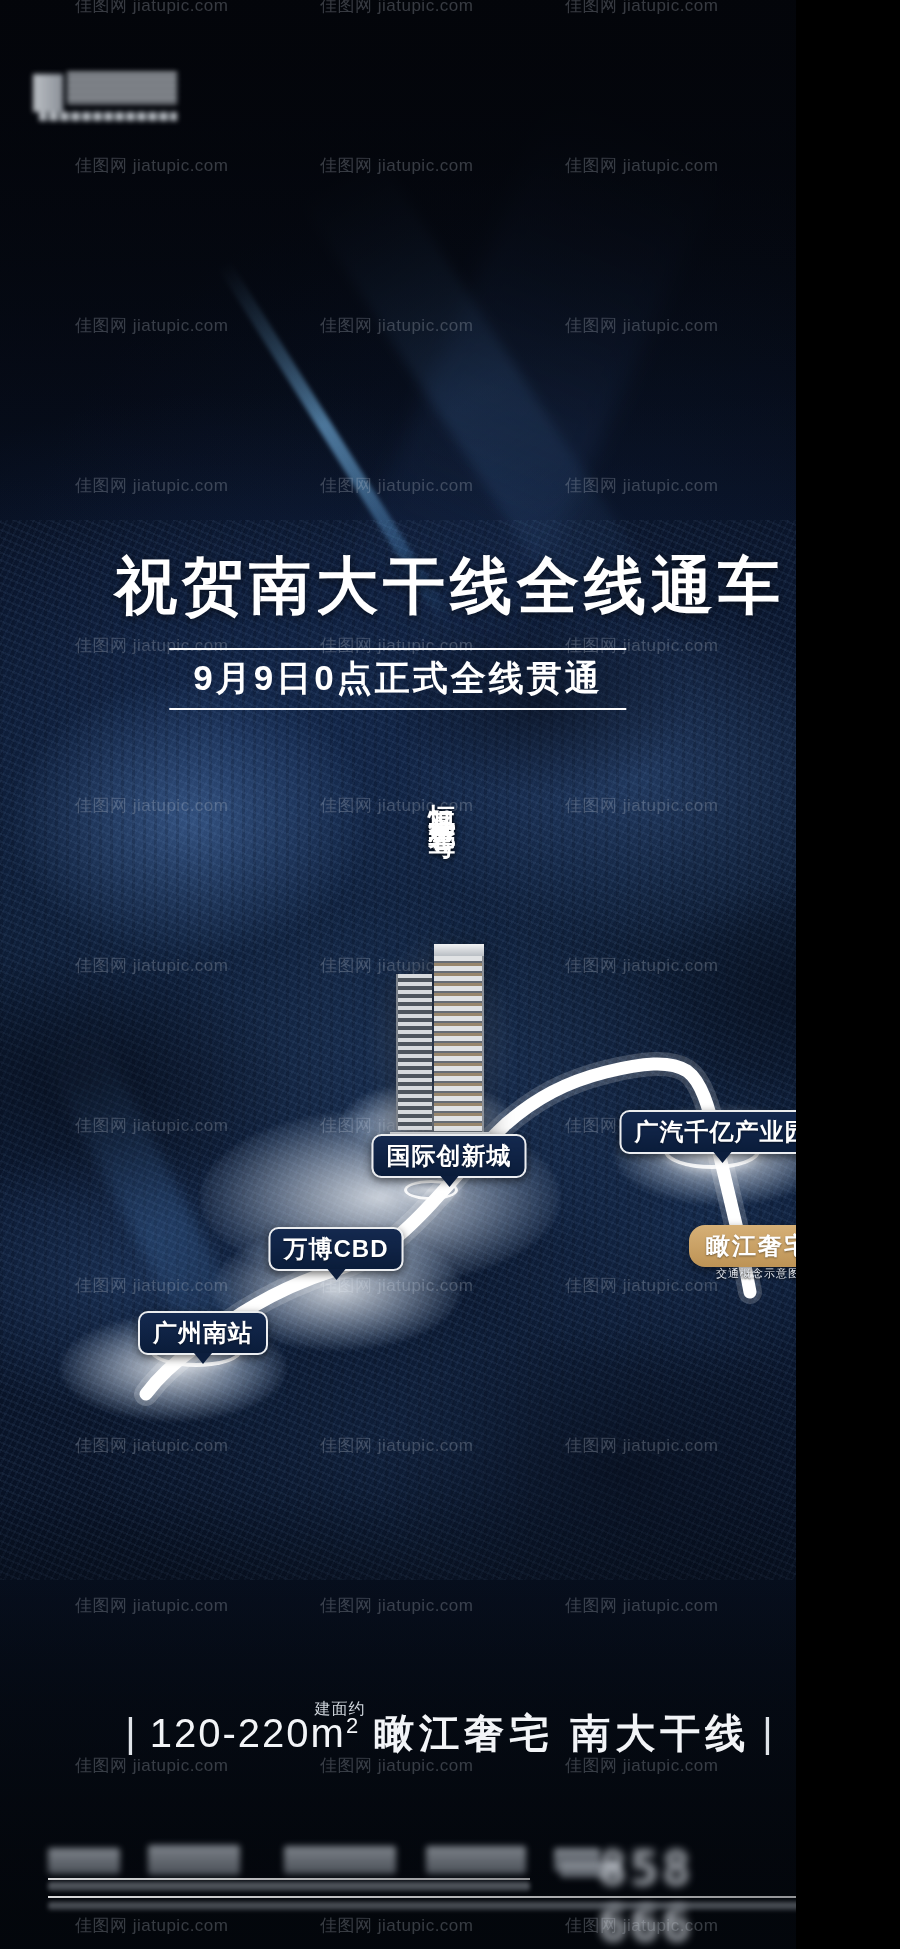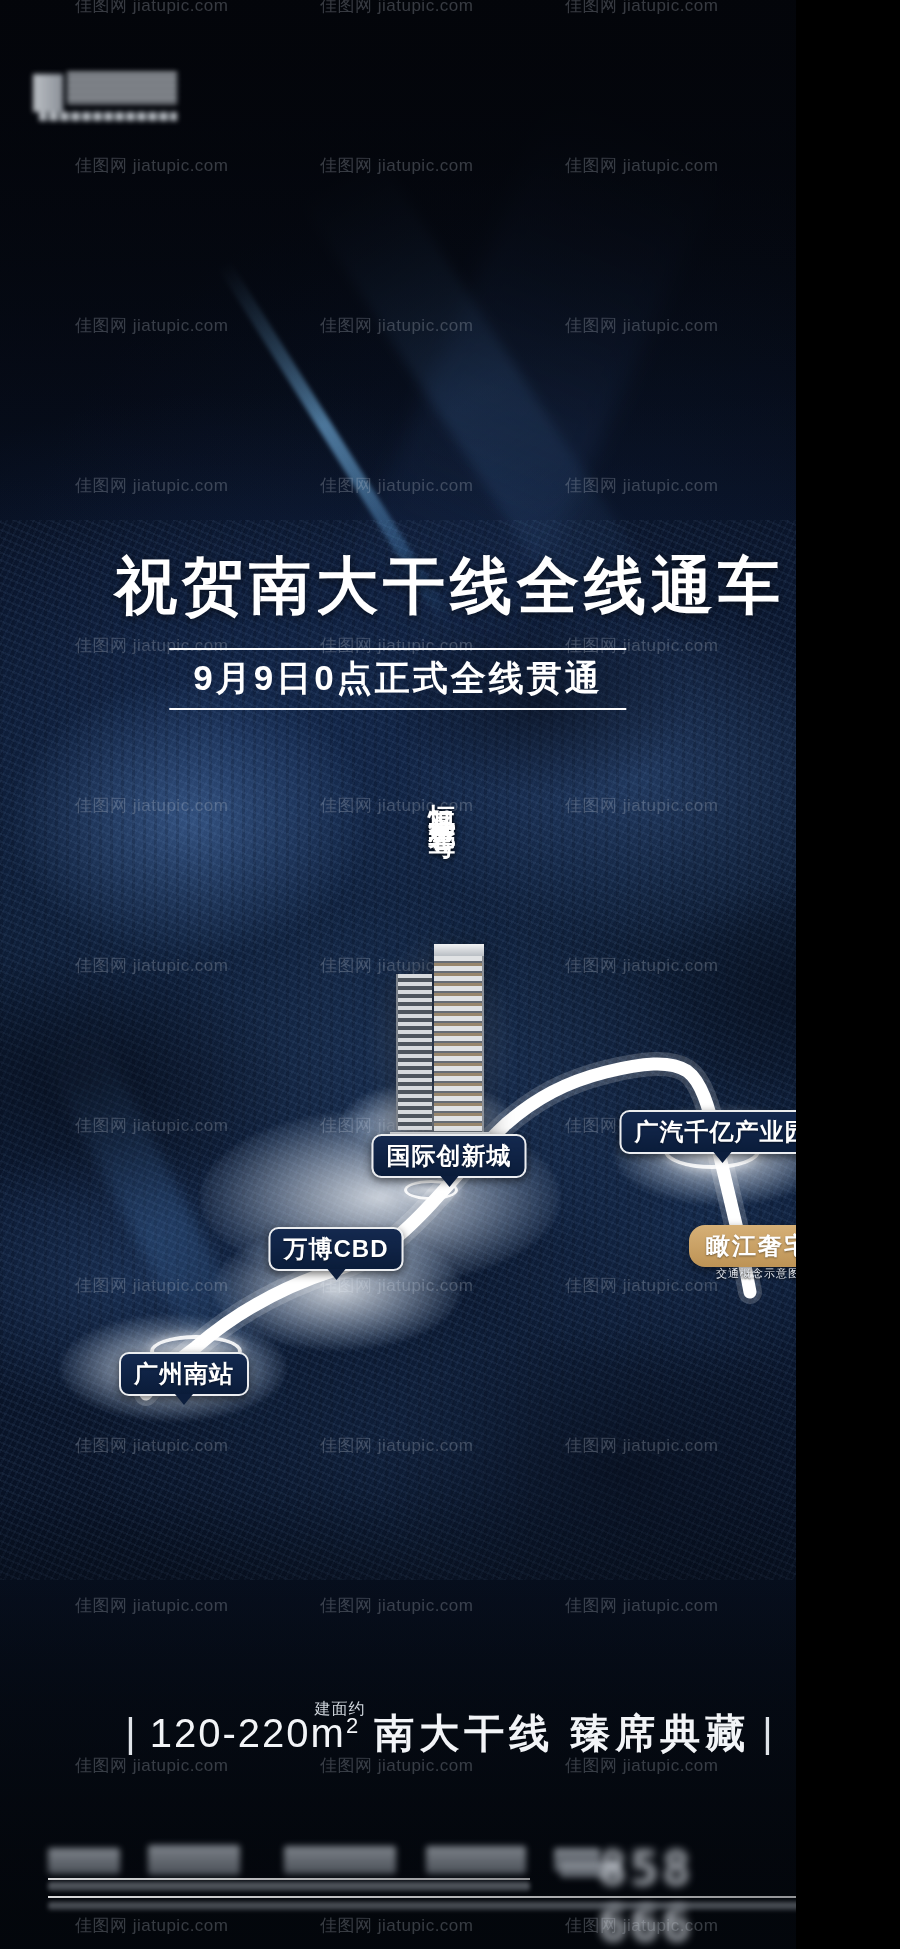--- a/index.html
+++ b/index.html
@@ -272,28 +272,28 @@
     <div class="tower-top"></div>
     <div class="tower-base"></div>
   </div>
 
   <div class="project-label">恒基学苑壹号</div>
 
   <div id="map-labels">
       <div class="pill pill-navy" style="left: 449px; top: 1156px;">国际创新城<span class="ptr"></span></div>
       <div class="pill pill-navy" style="left: 722px; top: 1132px;">广汽千亿产业园<span class="ptr"></span></div>
       <div class="pill pill-navy" style="left: 336px; top: 1249px;">万博CBD<span class="ptr"></span></div>
-      <div class="pill pill-navy" style="left: 184px; top: 1333px; margin-top: 41px;">广州南站<span class="ptr"></span></div>
+      <div class="pill pill-navy" style="left: 203px; top: 1333px;">广州南站<span class="ptr"></span></div>
       <div class="pill pill-gold" style="left: 758px; top: 1246px;">瞰江奢宅</div>
     </div>
   <div class="map-caption">交通概念示意图</div>
 
 
   <div class="spec">
-    <span class="bar">|</span><span>120-220</span><span class="unit-wrap"><span class="unit-note">建面约</span><span>m</span><sup>2</sup></span><span class="tagline">南大干线 臻席典藏</span><span class="bar">|</span>
+    <span class="bar">|</span><span>120-220</span><span class="unit-wrap"><span class="unit-note">建面约</span><span>m</span><sup>2</sup></span><span class="tagline">瞰江奢宅 南大干线</span><span class="bar">|</span>
   </div>
 
   <div>
     <div class="blur-chip" style="left:48px;top:1848px;width:72px;height:26px;"></div>
     <div class="blur-chip" style="left:148px;top:1845px;width:92px;height:30px;"></div>
     <div class="blur-chip" style="left:284px;top:1846px;width:112px;height:28px;"></div>
     <div class="blur-chip" style="left:426px;top:1846px;width:100px;height:28px;"></div>
     <div class="blur-chip" style="left:554px;top:1848px;width:46px;height:24px;"></div>
     <div class="blur-chip" style="left:560px;top:1862px;width:60px;height:16px;"></div>
     <div class="blur-digits">858 666</div>

